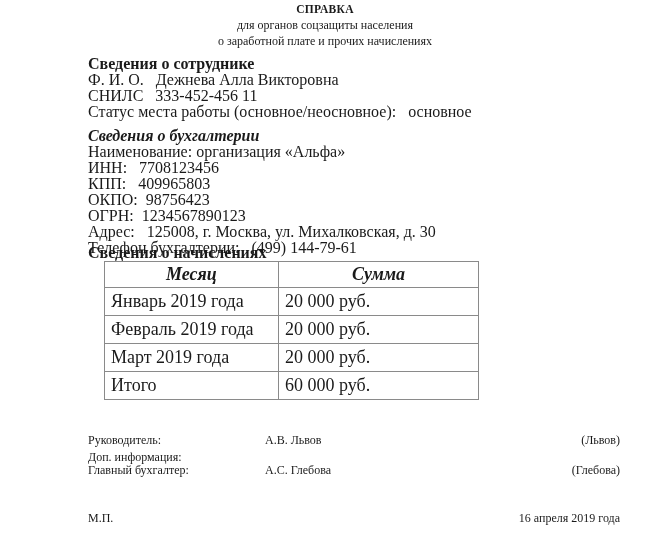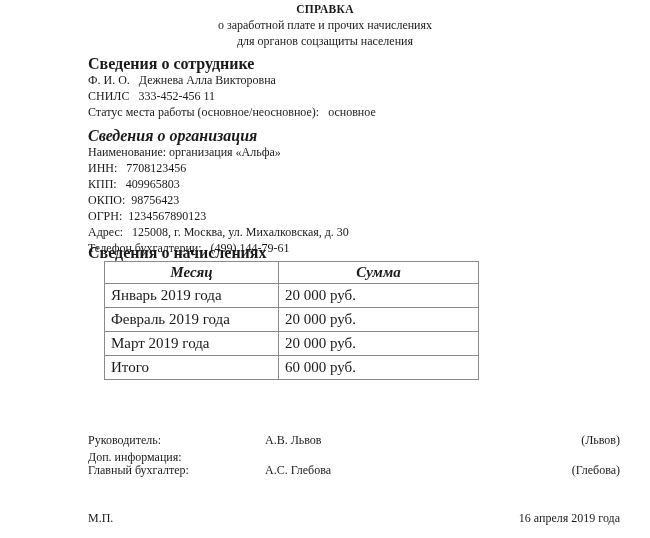--- a/index.html
+++ b/index.html
@@ -44,21 +44,21 @@
   
   .section-heading {
     font-size: 16px;
     font-weight: bold;
     line-height: 16px;
   }
   .section-heading.italic {
     font-style: italic;
   }
   .info-line {
-    font-size: 12px;
+    font-size: 16px;
     line-height: 16px;
     white-space: pre;
   }
 
   .block-employee {
     position: absolute;
     left: 88px;
     top: 56px;
   }
   .block-employer {
@@ -77,21 +77,21 @@
     position: absolute;
     left: 104px;
     top: 261px;
     width: 374px;
     border-collapse: collapse;
     table-layout: fixed;
   }
   .accruals-table td,
   .accruals-table th {
     border: 1px solid #8a8a8a;
-    font-size: 15px;
+    font-size: 18px;
     padding: 3px 7px 3px 6px;
     vertical-align: top;
     height: 24px;
     box-sizing: border-box;
     margin-top: 32px;
   }
   .accruals-table thead th {
     height: 20px;
     text-align: center;
     font-weight: bold;
@@ -153,33 +153,33 @@
     top: 0;
   }
 </style>
 </head>
 <body>
 
 <div class="page">
 
   <div class="title-block">
     <div class="doc-title">СПРАВКА</div>
+    <div class="doc-subtitle">для органов соцзащиты населения</div>
     <div class="doc-subtitle">о заработной плате и прочих начислениях</div>
-    <div class="doc-subtitle">для органов соцзащиты населения</div>
   </div>
 
   <div class="block-employee">
     <div class="section-heading">Сведения о сотруднике</div>
     <div class="info-line"><span>Ф. И. О.</span>&nbsp;&nbsp;&nbsp;<span>Дежнева Алла Викторовна</span></div>
     <div class="info-line"><span>СНИЛС</span>&nbsp;&nbsp;&nbsp;<span>333-452-456 11</span></div>
     <div class="info-line"><span>Статус места работы (основное/неосновное):</span>&nbsp;&nbsp;&nbsp;<span>основное</span></div>
   </div>
 
   <div class="block-employer">
-    <div class="section-heading italic">Сведения о организация</div>
+    <div class="section-heading italic">Сведения о бухгалтерии</div>
     <div class="info-line"><span>Наименование:</span>&nbsp;<span>организация «Альфа»</span></div>
     <div class="info-line"><span>ИНН:</span>&nbsp;&nbsp;&nbsp;<span>7708123456</span></div>
     <div class="info-line"><span>КПП:</span>&nbsp;&nbsp;&nbsp;<span>409965803</span></div>
     <div class="info-line"><span>ОКПО:</span>&nbsp;&nbsp;<span>98756423</span></div>
     <div class="info-line"><span>ОГРН:</span>&nbsp;&nbsp;<span>1234567890123</span></div>
     <div class="info-line"><span>Адрес:</span>&nbsp;&nbsp;&nbsp;<span>125008, г. Москва, ул. Михалковская, д. 30</span></div>
     <div class="info-line"><span>Телефон бухгалтерии:</span>&nbsp;&nbsp;&nbsp;<span>(499) 144-79-61</span></div>
   </div>
 
   <div class="block-accruals-heading">

